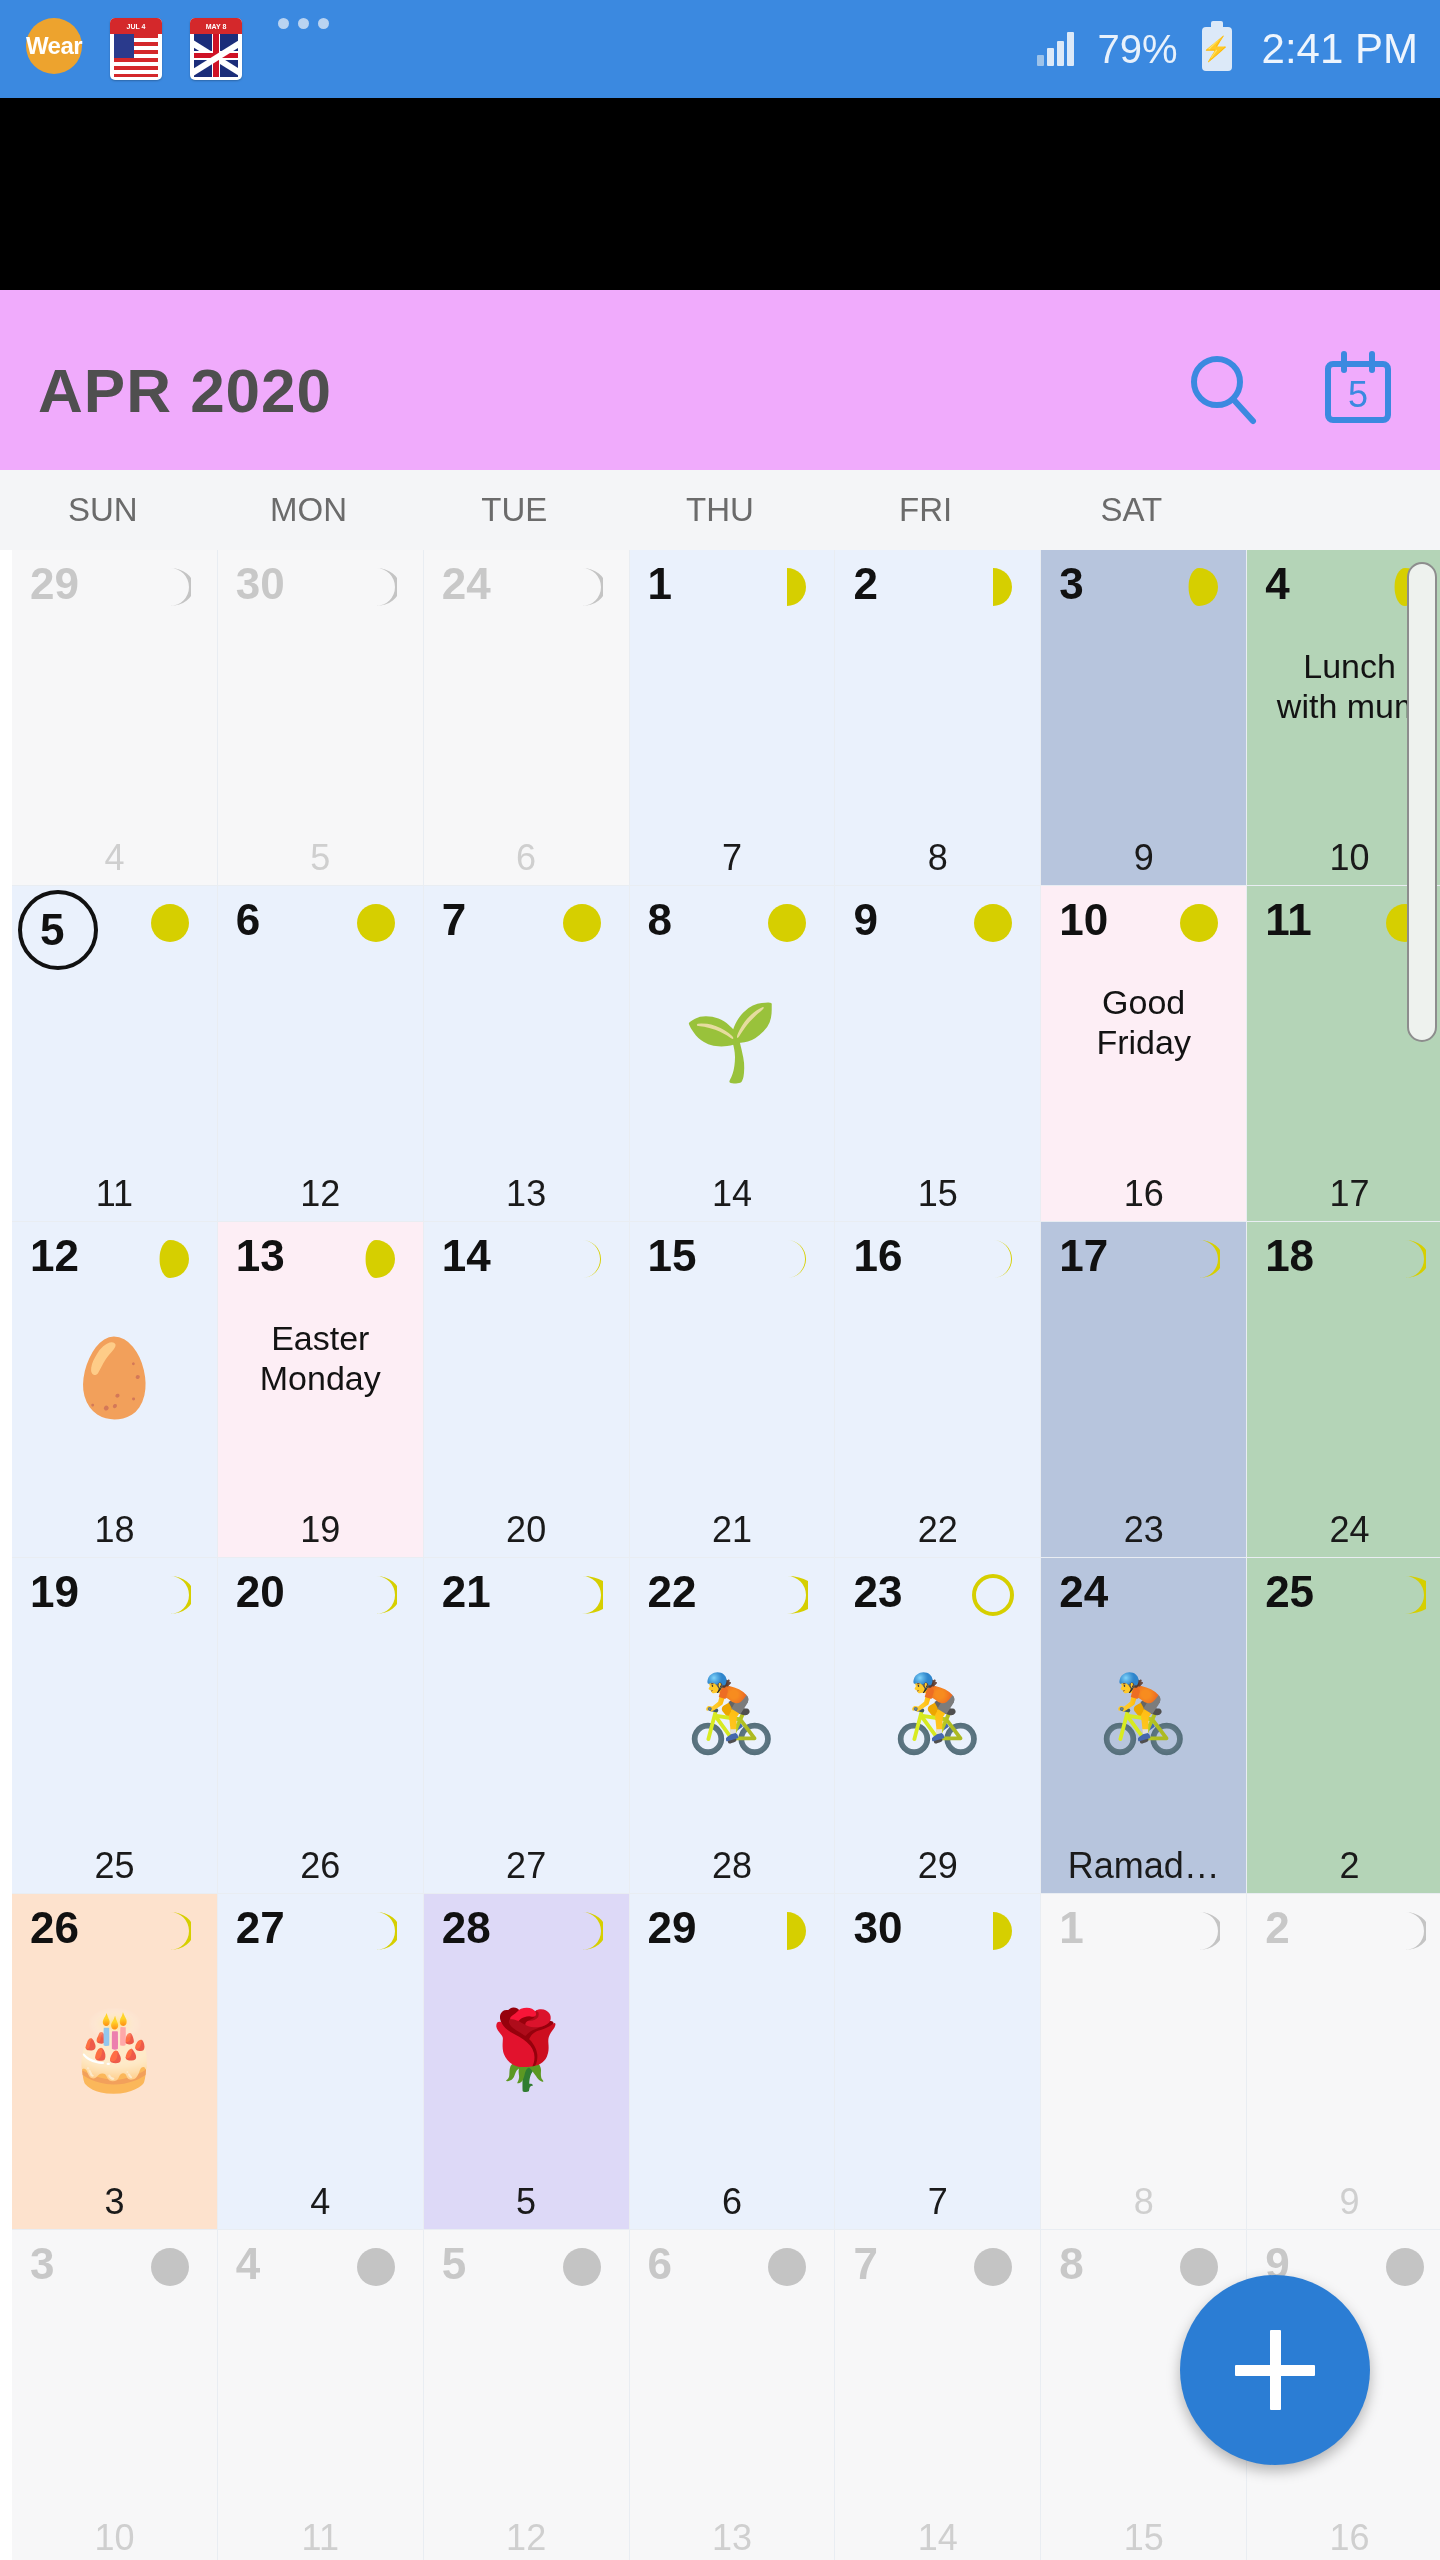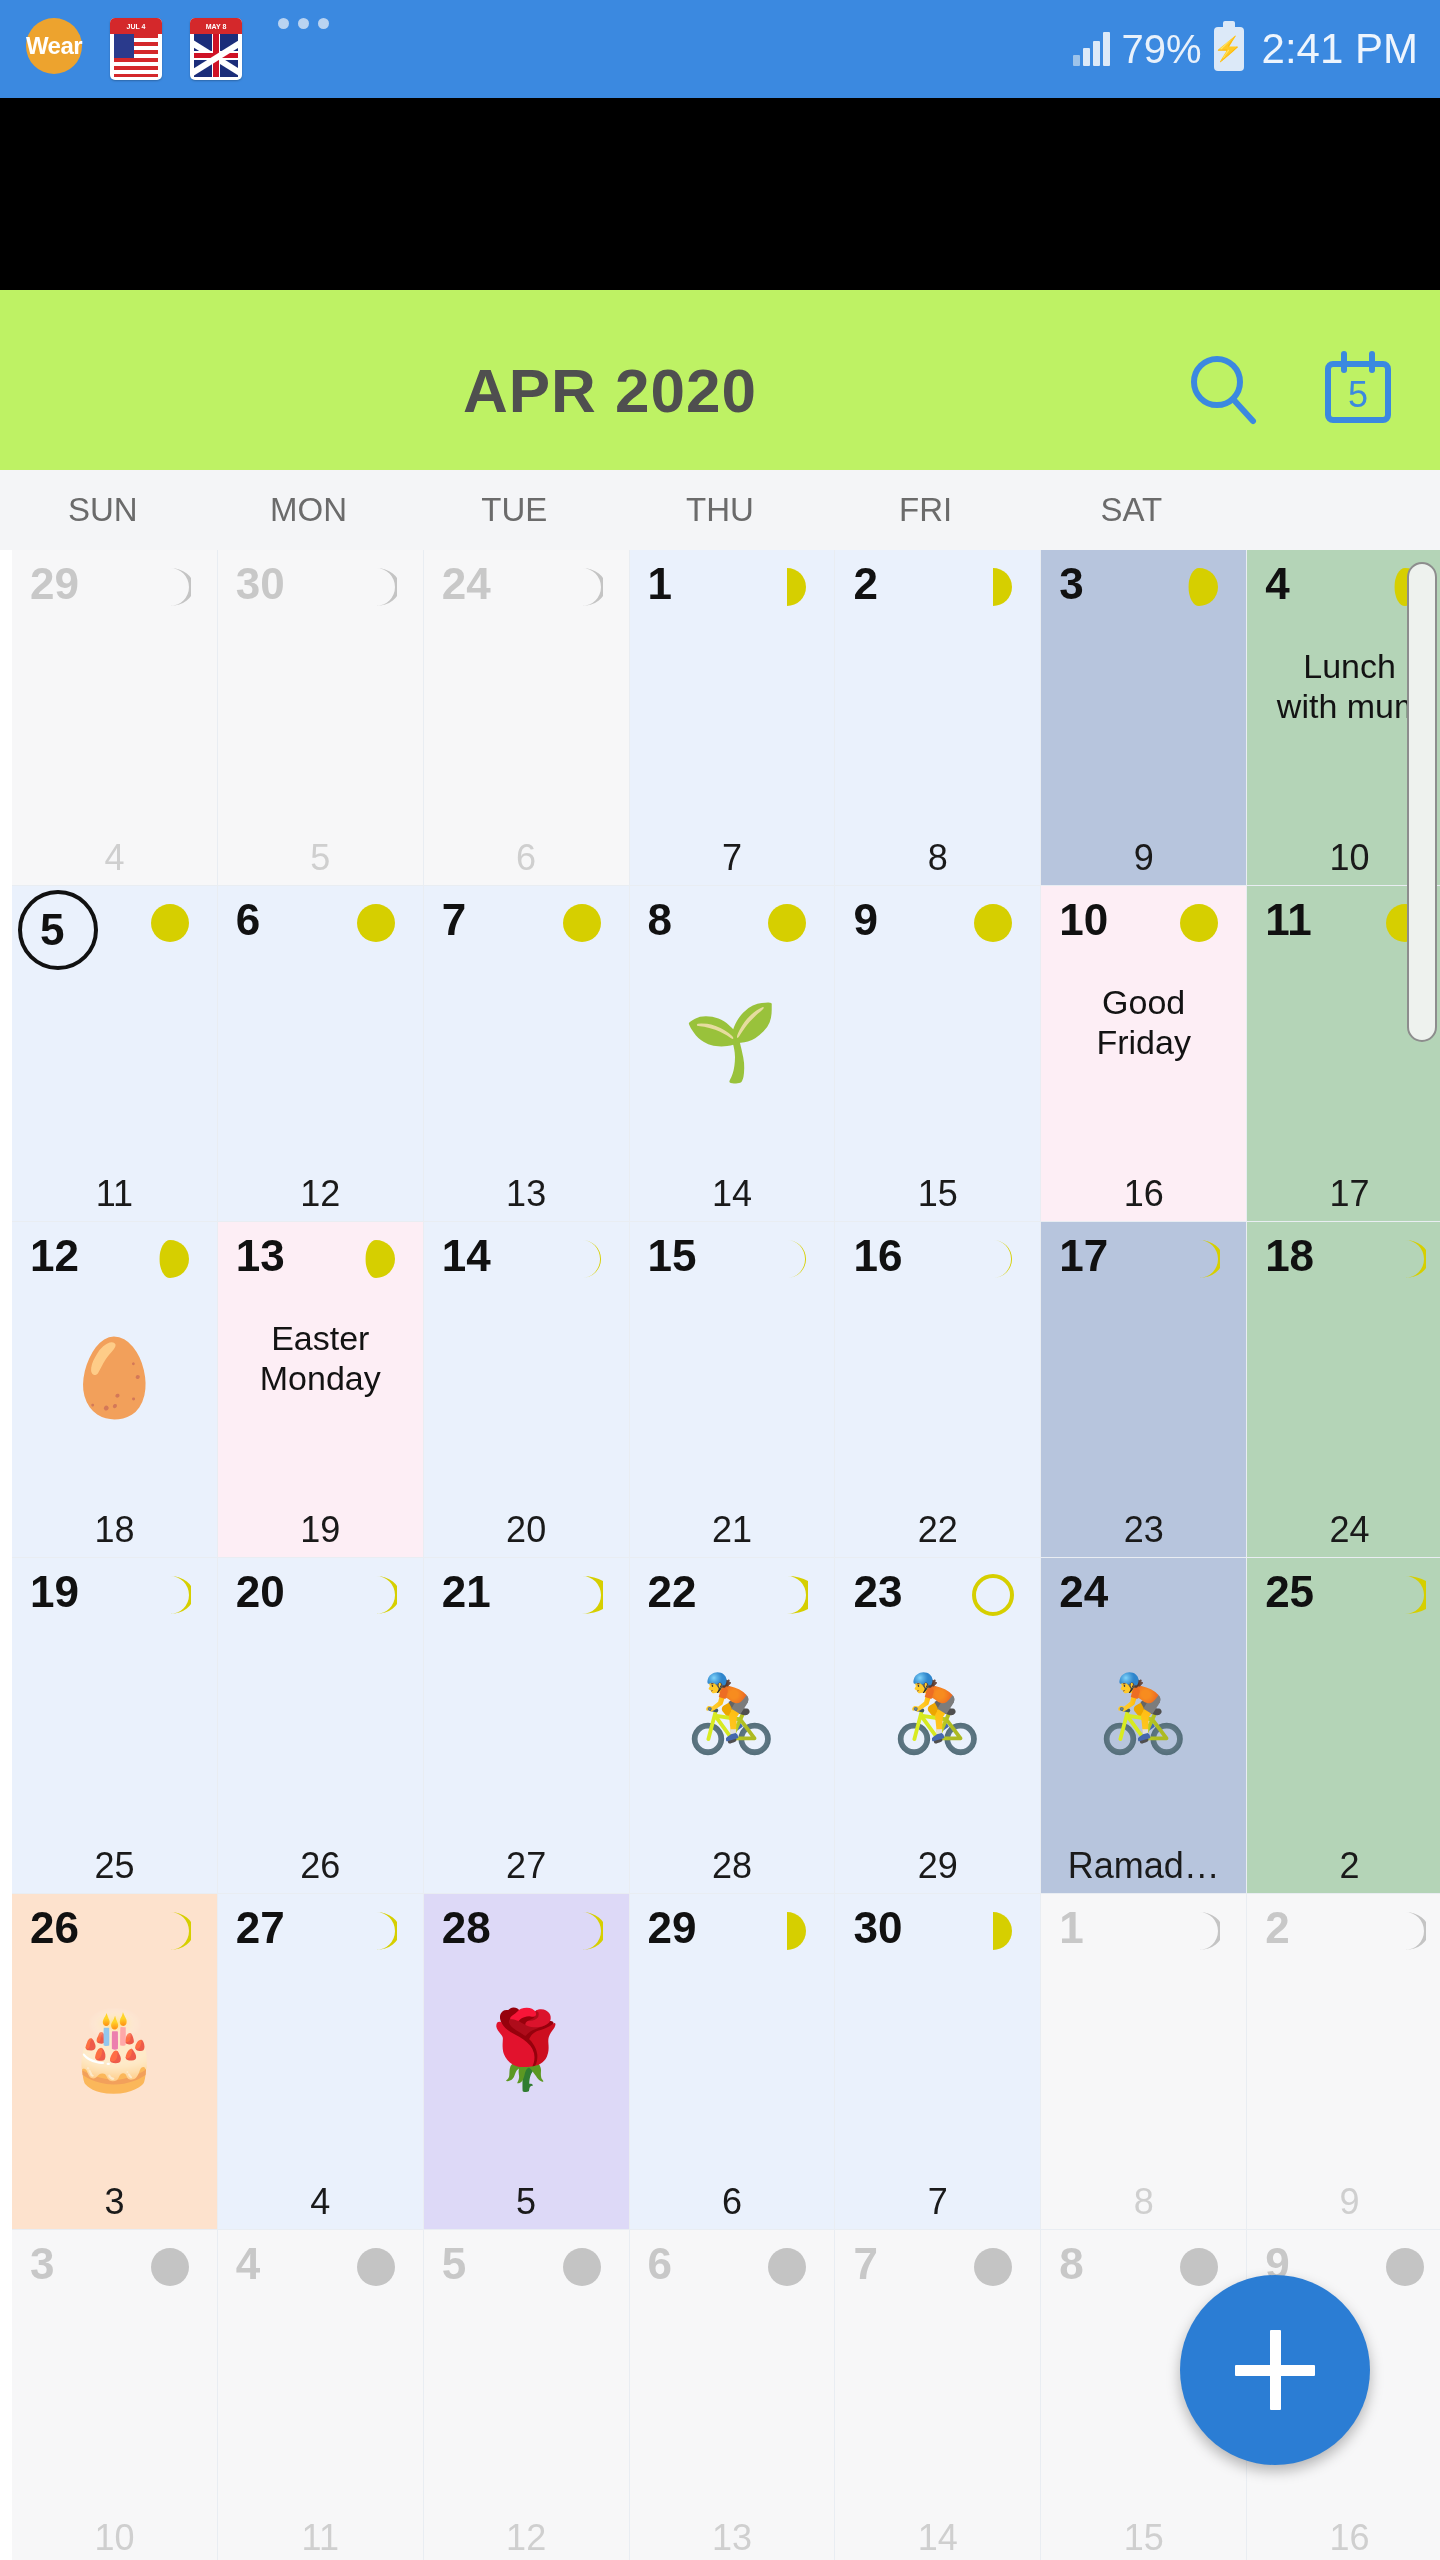--- a/index.html
+++ b/index.html
@@ -10,21 +10,21 @@
     overflow:hidden;
   }
 
   
   #status-bar{
     position:absolute; top:0; left:0; width:1440px; height:98px;
     background:#3b89e0; display:flex; align-items:center;
     padding:0 22px 0 26px;
   }
   .sb-left{ display:flex; align-items:flex-start; gap:28px; flex:1; }
-  .sb-right{ display:flex; align-items:center; gap:12px; }
+  .sb-right{ display:flex; align-items:center; gap:24px; }
 
   .wear-badge{
     width:56px; height:56px; border-radius:50%;
     background:#eda32e; color:#fff; font-size:24px; font-weight:bold;
     display:flex; align-items:center; justify-content:center;
     letter-spacing:-0.5px;
   }
   .flag-note{
     width:52px; height:62px; background:#fff; border-radius:5px;
     overflow:hidden; position:relative; box-shadow:0 1px 2px rgba(0,0,0,.25);
@@ -84,23 +84,22 @@
 
   
   #black-band{
     position:absolute; top:98px; left:0; width:1440px; height:192px;
     background:#000;
   }
 
   
   #app-header{
     position:absolute; top:290px; left:0; width:1440px; height:200px;
-    background:#bef264; display:flex; align-items:center;
+    background:#f0abfc; display:flex; align-items:center;
     padding:0 40px 0 38px;
-    text-align:center;
   }
   #month-title{
     font-size:62px; font-weight:bold; color:#4f4f4f; letter-spacing:1px;
     flex:1;
   }
   .hdr-icons{ display:flex; align-items:center; gap:50px; }
   .icon-btn{ width:84px;height:84px; display:flex; align-items:center; justify-content:center;}
 
   
   #weekday-row{

